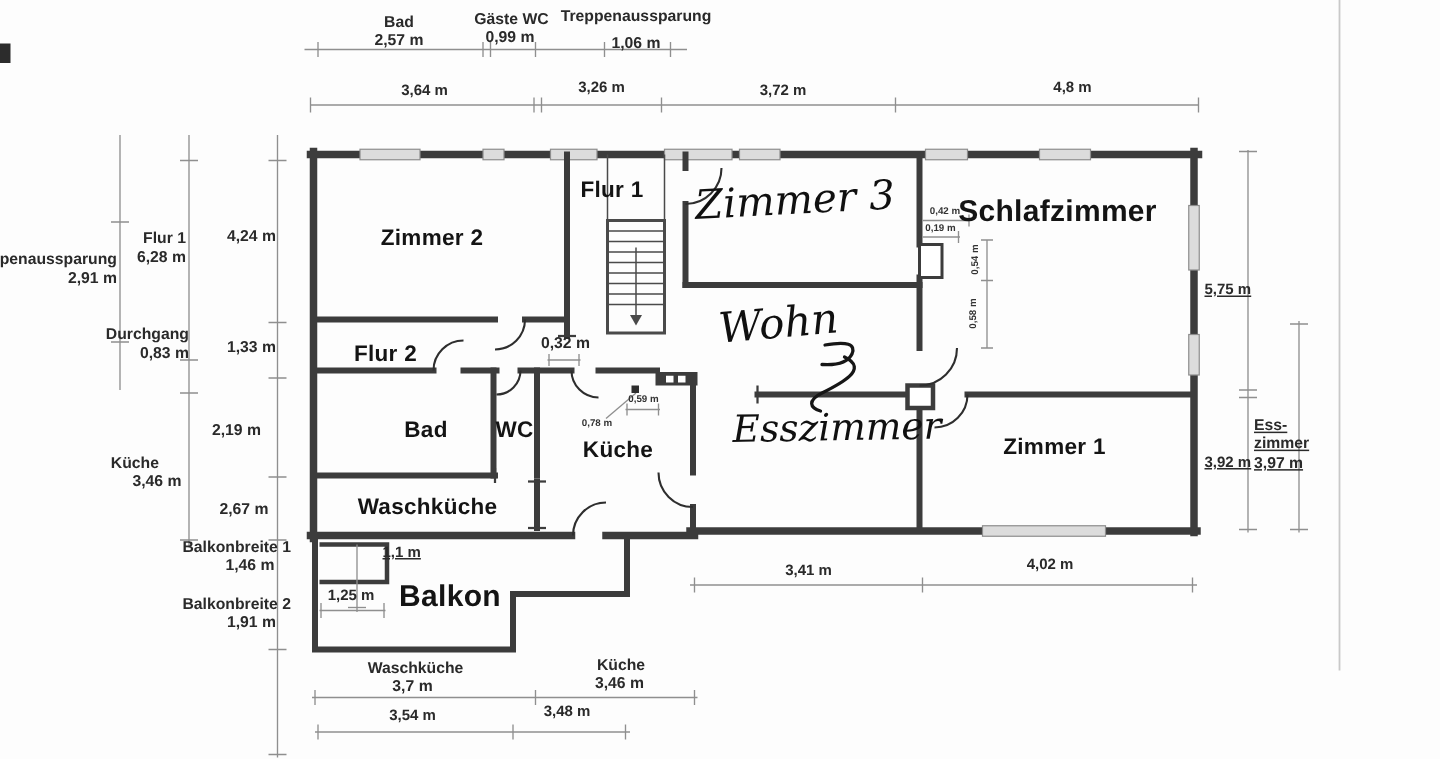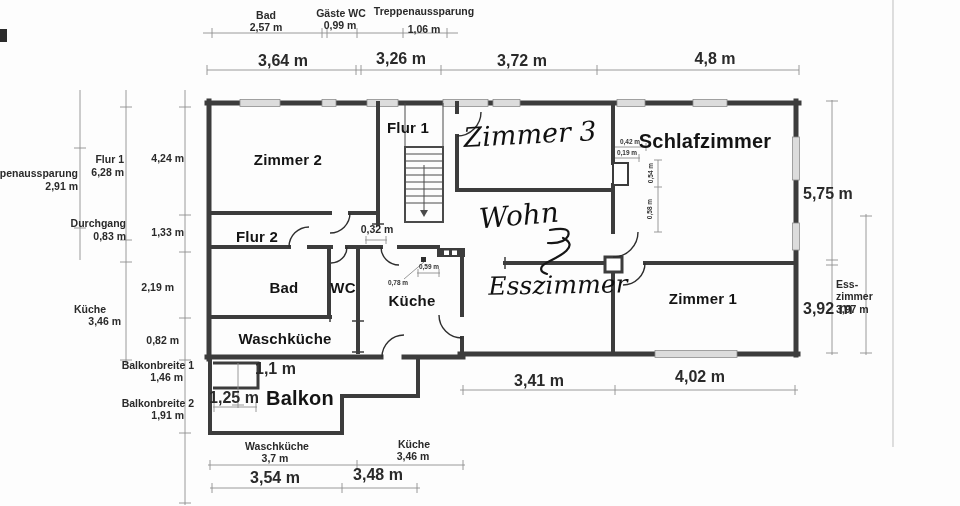--- a/index.html
+++ b/index.html
@@ -1,28 +1,28 @@
 <!DOCTYPE html>
 <html><head>
 <meta charset="utf-8">
 <style>
   html,body{margin:0;padding:0;}
   #stage{position:relative;width:960px;height:506px;background:#fdfdfd;overflow:hidden;
          font-family:"Liberation Sans",sans-serif;}
   #plan-svg{position:absolute;left:0;top:0;}
   .lbl{position:absolute;white-space:nowrap;color:#222;font-family:"Liberation Sans",sans-serif;line-height:1;}
-  .dim{font-size:16px;font-weight:bold;color:#2a2a2a;}
+  .dim{font-size:10px;font-weight:bold;color:#2a2a2a;}
   .small{font-size:10.5px;font-weight:bold;color:#2a2a2a;}
   .tiny{font-size:6.5px;font-weight:bold;color:#333;}
   .room{font-size:15px;font-weight:bold;color:#141414;letter-spacing:.2px;}
   .room-lg{font-size:20px;}
   .hand{font-family:"DejaVu Serif",serif;font-style:italic;color:#101010;}
   .c{transform:translate(-50%,-50%);}
   .r{transform:translate(-100%,-50%);}
-  .l{transform:translate(0,-50%);}
+  .l{transform:translate(0,-50%);text-decoration:underline;}
   .vert{transform:translate(-50%,-50%) rotate(-90deg);}
   .rot3{transform:translate(-50%,-50%) rotate(-3deg);}
 </style>
 </head>
 <body>
 
 <div id="stage">
 
   <svg id="plan-svg" width="960" height="506" viewBox="0 0 960 506">
 
@@ -192,21 +192,21 @@
   <div class="lbl small r" style="left:78px;top:186px">2,91 m</div>
   <div class="lbl small r" style="left:124px;top:159px">Flur 1</div>
   <div class="lbl small r" style="left:124px;top:172px">6,28 m</div>
   <div class="lbl small r" style="left:184px;top:158px">4,24 m</div>
   <div class="lbl small r" style="left:126px;top:223px">Durchgang</div>
   <div class="lbl small r" style="left:126px;top:236px">0,83 m</div>
   <div class="lbl small r" style="left:184px;top:232px">1,33 m</div>
   <div class="lbl small r" style="left:174px;top:287px">2,19 m</div>
   <div class="lbl small r" style="left:106px;top:309px">Küche</div>
   <div class="lbl small r" style="left:121px;top:321px">3,46 m</div>
-  <div class="lbl small r" style="left:179px;top:340px">0,82 m</div>
+  <div class="lbl small r" style="left:179px;top:340px">2,67 m</div>
   <div class="lbl small r" style="left:194px;top:365px">Balkonbreite 1</div>
   <div class="lbl small r" style="left:183px;top:377px">1,46 m</div>
   <div class="lbl small r" style="left:194px;top:403px">Balkonbreite 2</div>
   <div class="lbl small r" style="left:184px;top:415px">1,91 m</div>
 
   <div class="lbl dim l" style="left:803px;top:194px">5,75 m</div>
   <div class="lbl dim l" style="left:803px;top:309px">3,92 m</div>
   <div class="lbl small l" style="left:836px;top:284px">Ess-</div>
   <div class="lbl small l" style="left:836px;top:296px">zimmer</div>
   <div class="lbl small l" style="left:836px;top:309px">3,97 m</div>

